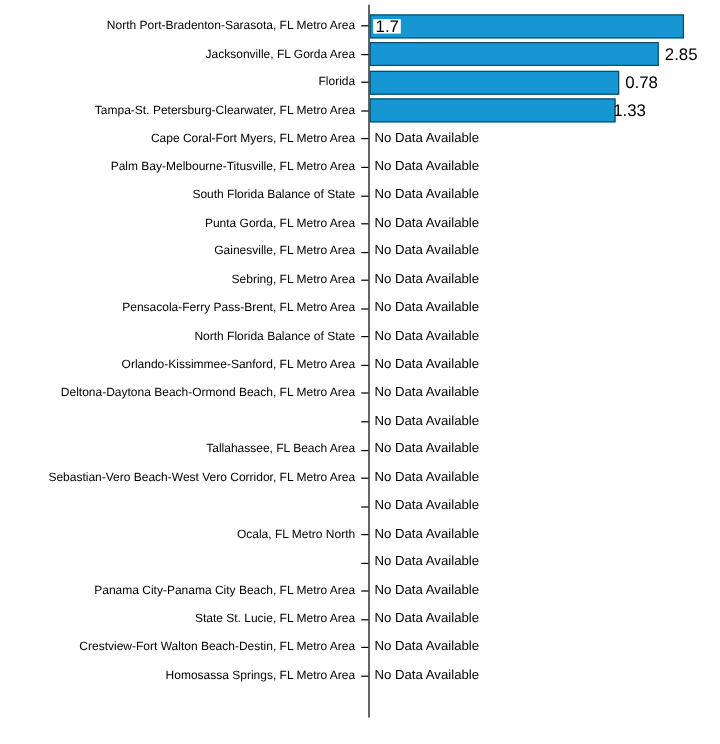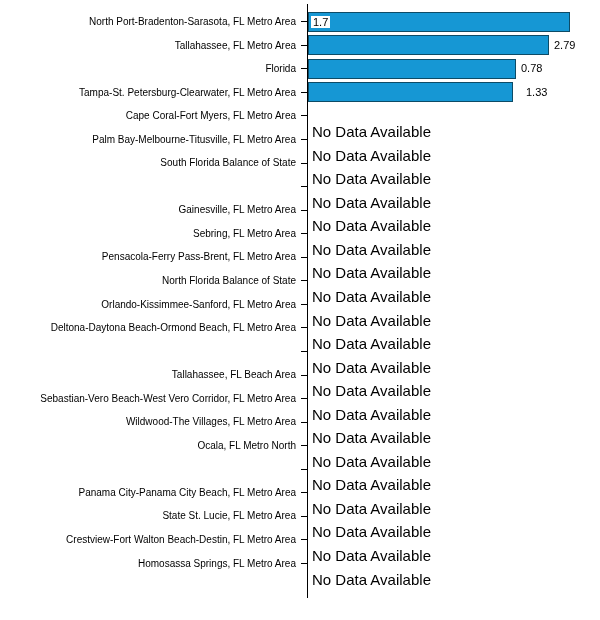--- a/index.html
+++ b/index.html
@@ -55,87 +55,88 @@
   }
   .bar {
     position: absolute;
     left: 308px;
     top: 1.8px;
     height: 18px;
   }
   .value-label {
     position: absolute;
     top: 0;
-    font-size: 11px;
+    font-size: 14px;
     line-height: 23.55px;
     color: #000000;
     white-space: nowrap;
   }
   .value-label.inside {
     top: 5.5px;
     line-height: 12px;
     background: #ffffff;
     padding: 0 2px;
   }
   .no-data {
     position: absolute;
     left: 312px;
-    top: 16px;
-    font-size: 15px;
+    top: 0;
+    font-size: 11px;
     line-height: 23.55px;
     color: #000000;
     white-space: nowrap;
   }
 </style>
 </head>
 <body>
 
 <div class="chart">
   <div class="axis-line"></div>
   <div class="rows">
       <div class="row">
         <div class="cat-label">North Port-Bradenton-Sarasota, FL Metro Area</div>
         <div class="tick"></div>
         <div class="bar" style="width: 260px; background: rgb(22, 151, 212); border: 1px solid rgb(13, 75, 102);"></div>
         <div class="value-label inside" style="left: 311px;">1.7</div>
       </div>
       <div class="row">
-        <div class="cat-label">Tallahassee, FL Metro Area</div>
+        <div class="cat-label">Jacksonville, FL Gorda Area</div>
         <div class="tick"></div>
         <div class="bar" style="width: 239px; background: rgb(22, 151, 212); border: 1px solid rgb(13, 75, 102);"></div>
-        <div class="value-label" style="left: 554px;">2.79</div>
+        <div class="value-label" style="left: 554px;">2.85</div>
       </div>
       <div class="row">
         <div class="cat-label">Florida</div>
         <div class="tick"></div>
         <div class="bar" style="width: 206px; background: rgb(22, 151, 212); border: 1px solid rgb(13, 75, 102);"></div>
         <div class="value-label" style="left: 521px;">0.78</div>
       </div>
       <div class="row">
         <div class="cat-label">Tampa-St. Petersburg-Clearwater, FL Metro Area</div>
         <div class="tick"></div>
         <div class="bar" style="width: 203px; background: rgb(22, 151, 212); border: 1px solid rgb(13, 75, 102);"></div>
-        <div class="value-label" style="left: 526px;">1.33</div>
+        <div class="value-label" style="left: 511px;">1.33</div>
       </div>
       <div class="row">
         <div class="cat-label">Cape Coral-Fort Myers, FL Metro Area</div>
         <div class="tick"></div>
         <div class="no-data">No Data Available</div>
       </div>
       <div class="row">
         <div class="cat-label">Palm Bay-Melbourne-Titusville, FL Metro Area</div>
         <div class="tick"></div>
         <div class="no-data">No Data Available</div>
       </div>
       <div class="row">
         <div class="cat-label">South Florida Balance of State</div>
         <div class="tick"></div>
         <div class="no-data">No Data Available</div>
       </div>
       <div class="row">
+        <div class="cat-label">Punta Gorda, FL Metro Area</div>
         <div class="tick"></div>
         <div class="no-data">No Data Available</div>
       </div>
       <div class="row">
         <div class="cat-label">Gainesville, FL Metro Area</div>
         <div class="tick"></div>
         <div class="no-data">No Data Available</div>
       </div>
       <div class="row">
         <div class="cat-label">Sebring, FL Metro Area</div>
@@ -170,21 +171,20 @@
         <div class="cat-label">Tallahassee, FL Beach Area</div>
         <div class="tick"></div>
         <div class="no-data">No Data Available</div>
       </div>
       <div class="row">
         <div class="cat-label">Sebastian-Vero Beach-West Vero Corridor, FL Metro Area</div>
         <div class="tick"></div>
         <div class="no-data">No Data Available</div>
       </div>
       <div class="row">
-        <div class="cat-label">Wildwood-The Villages, FL Metro Area</div>
         <div class="tick"></div>
         <div class="no-data">No Data Available</div>
       </div>
       <div class="row">
         <div class="cat-label">Ocala, FL Metro North</div>
         <div class="tick"></div>
         <div class="no-data">No Data Available</div>
       </div>
       <div class="row">
         <div class="tick"></div>

